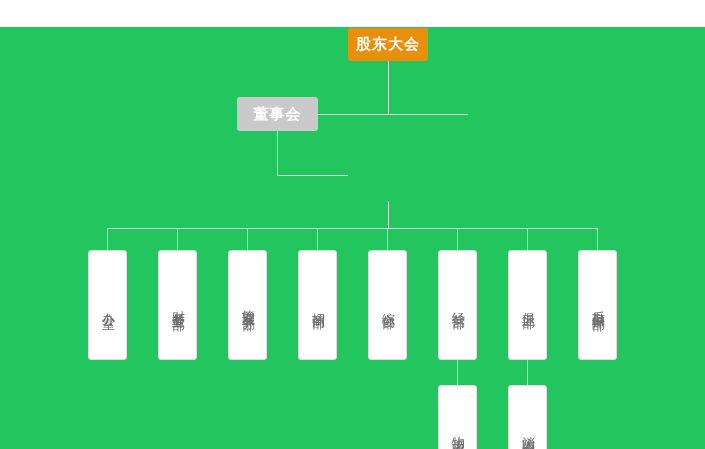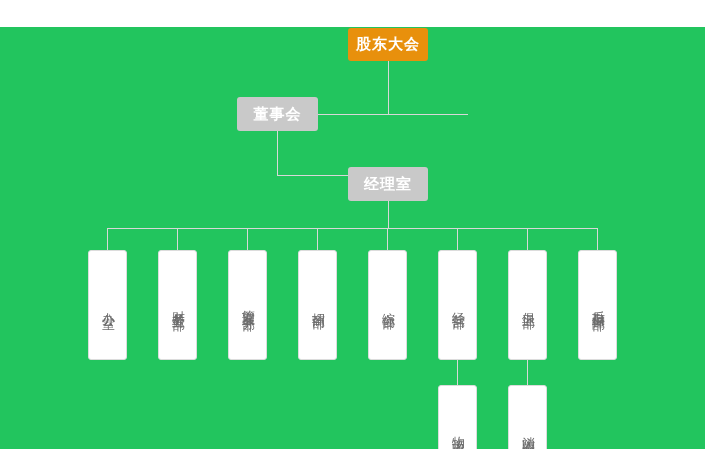--- a/index.html
+++ b/index.html
@@ -81,23 +81,20 @@
   <div class="line h" style="left:318px; top:87px; width:150px;"></div>
 
   <div class="node-top node-gray" style="left:237px; top:70px; width:81px; height:34px;">
     <span>董事会</span>
   </div>
 
 
   <div class="line v" style="left:277px; top:104px; height:44px;"></div>
   <div class="line h" style="left:277px; top:148px; width:71px;"></div>
 
-  <div class="node-top node-gray" style="left:348px; top:140px; width:80px; height:34px;">
-    <span>经理室</span>
-  </div>
 
   <div class="line v" style="left:388px; top:174px; height:27px;"></div>
 
   <div class="line h" style="left:107px; top:201px; width:490px;"></div>
 
   <div class="line v" style="left:107px; top:201px; height:22px;"></div>
   <div class="line v" style="left:177px; top:201px; height:22px;"></div>
   <div class="line v" style="left:247px; top:201px; height:22px;"></div>
   <div class="line v" style="left:317px; top:201px; height:22px;"></div>
   <div class="line v" style="left:387px; top:201px; height:22px;"></div>

